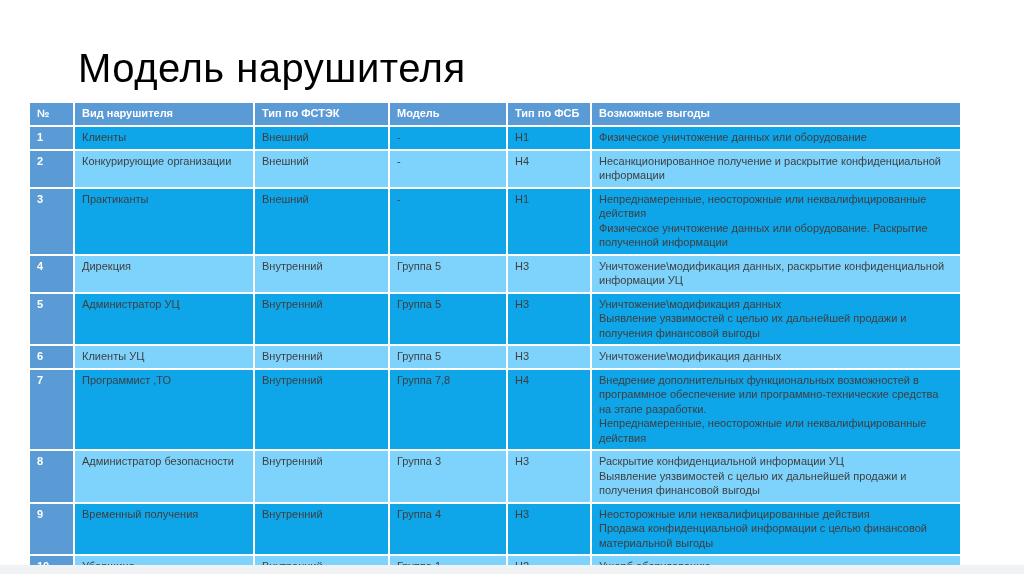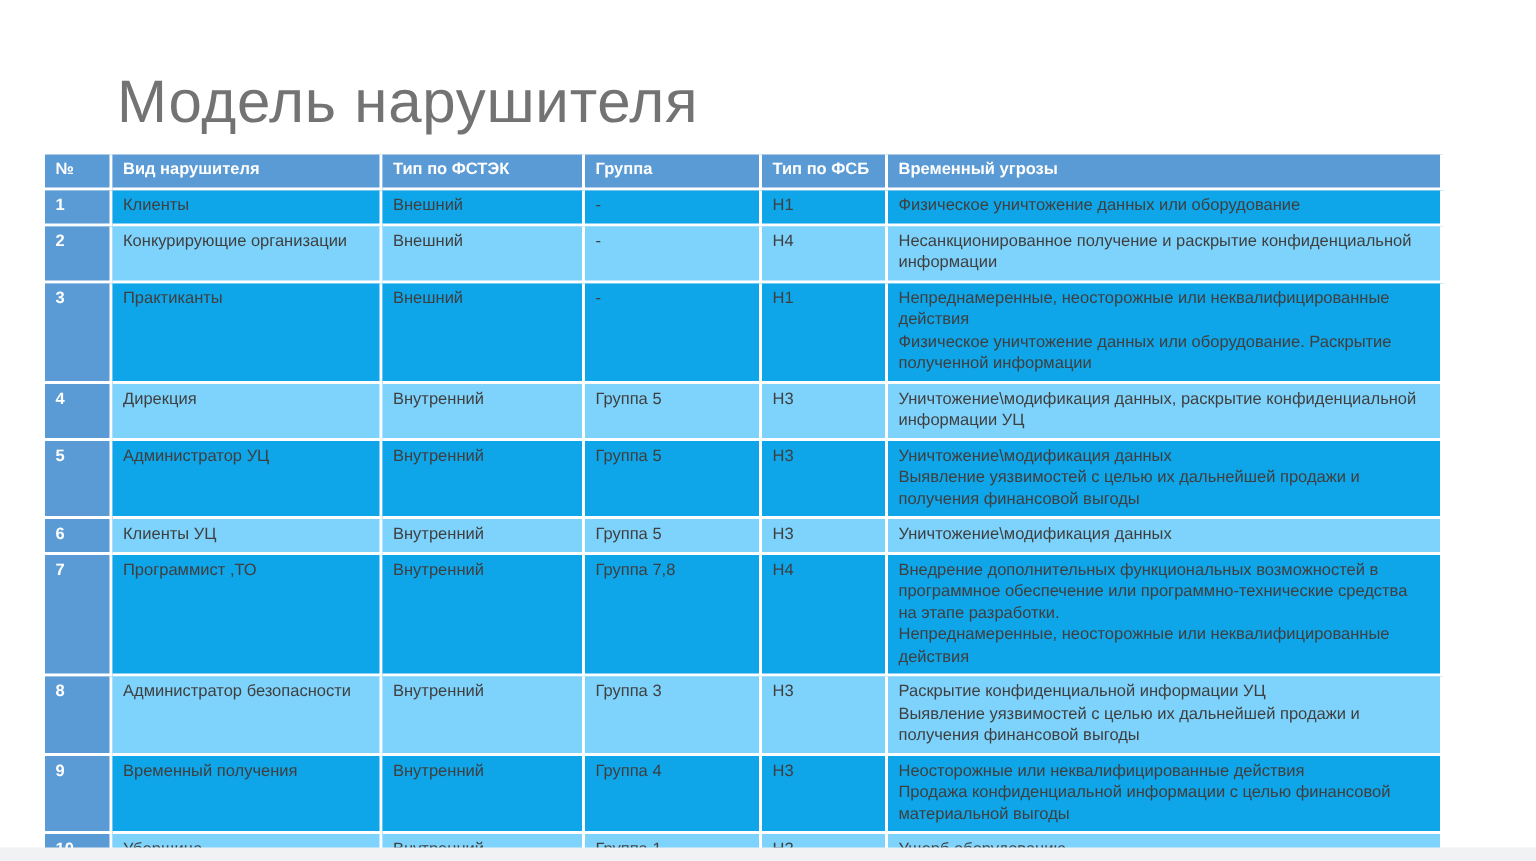--- a/index.html
+++ b/index.html
@@ -14,21 +14,21 @@
     height: 574px;
     background: #ffffff;
     overflow: hidden;
   }
   .slide-title {
     position: absolute;
     left: 78px;
     top: 46px;
     font-size: 40px;
     font-weight: 400;
-    color: #737373;
+    color: #000000;
     letter-spacing: 0.5px;
     white-space: nowrap;
   }
   table.intruder-table {
     position: absolute;
     left: 30px;
     top: 103px;
     width: 932px;
     border-collapse: separate;
     border-spacing: 0;
@@ -92,23 +92,23 @@
         <col class="c2">
         <col class="c3">
         <col class="c4">
         <col class="c5">
     </colgroup>
     <thead>
       <tr id="header-row">
           <th>№</th>
           <th>Вид нарушителя</th>
           <th>Тип по ФСТЭК</th>
-          <th>Группа</th>
+          <th>Модель</th>
           <th>Тип по ФСБ</th>
-          <th>Временный угрозы</th>
+          <th>Возможные выгоды</th>
         </tr>
     </thead>
     <tbody id="table-body">
         <tr class="band-dark">
           <td class="num-cell">1</td>
           <td>Клиенты</td>
           <td>Внешний</td>
           <td>-</td>
           <td>Н1</td>
           <td class="threats-cell">Физическое уничтожение данных или оборудование</td>

